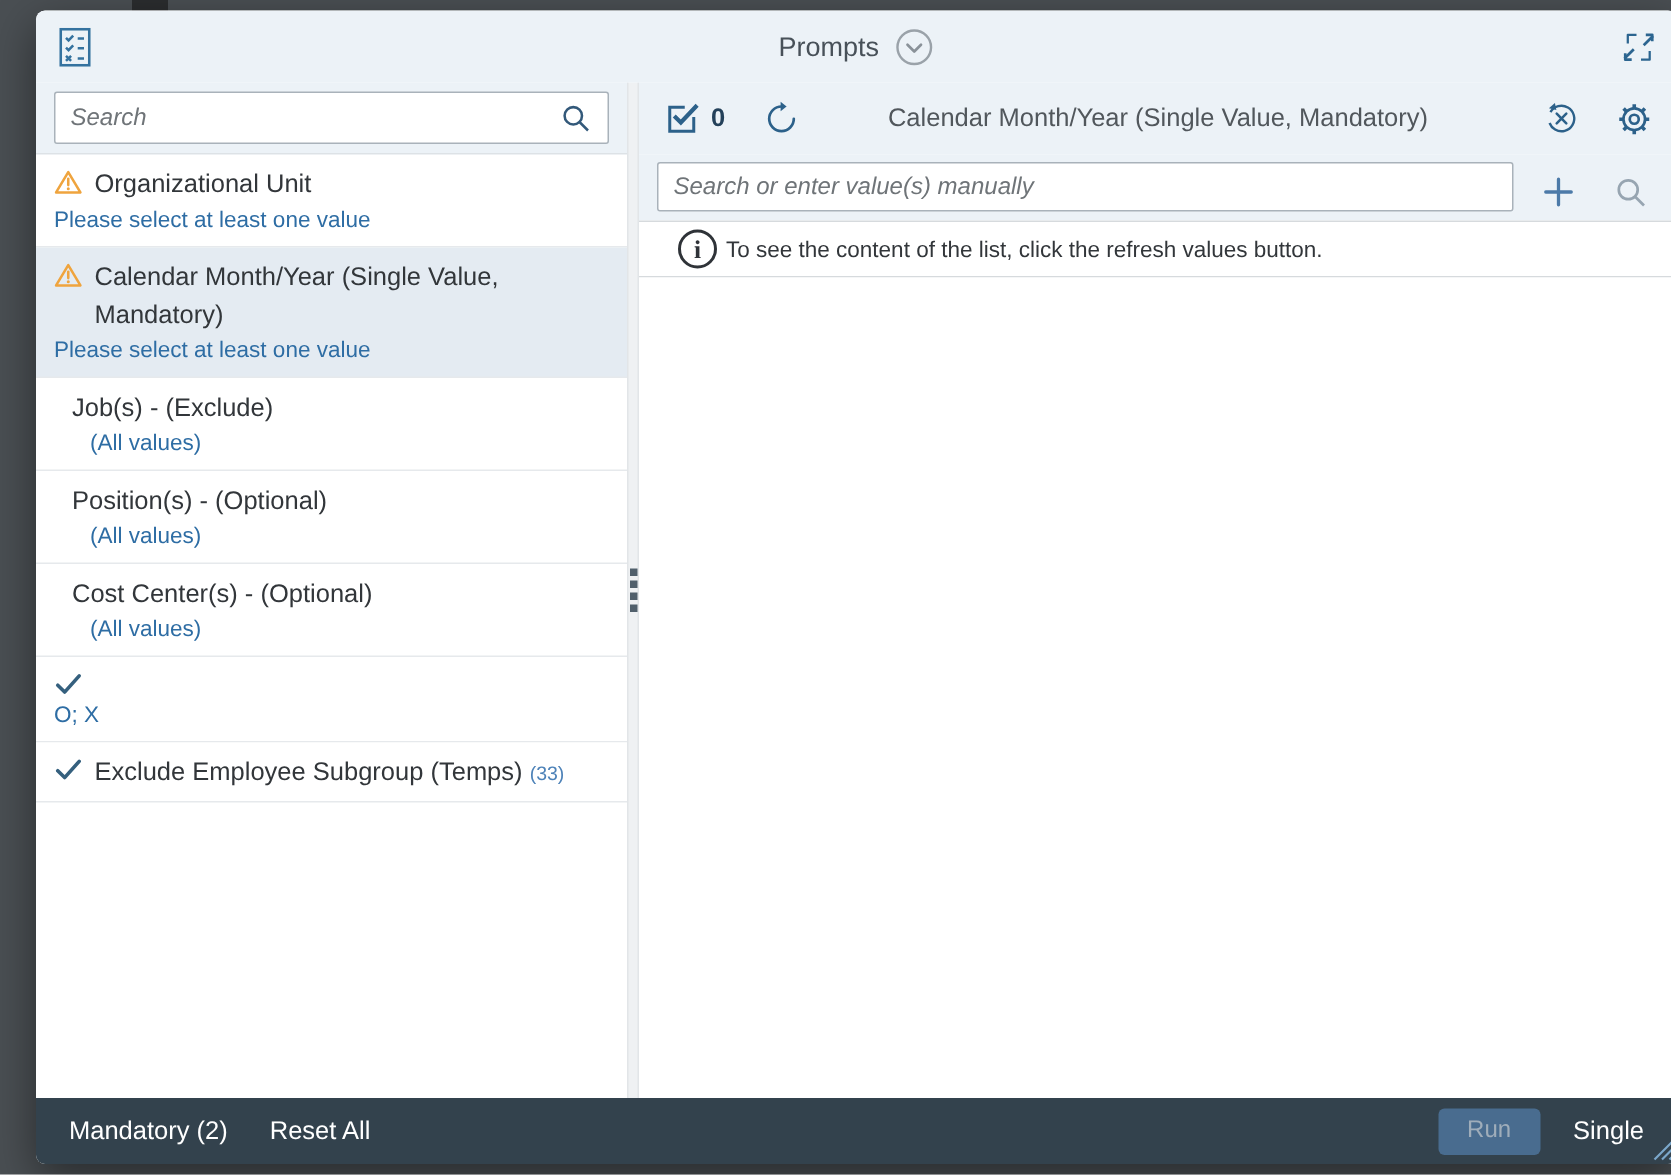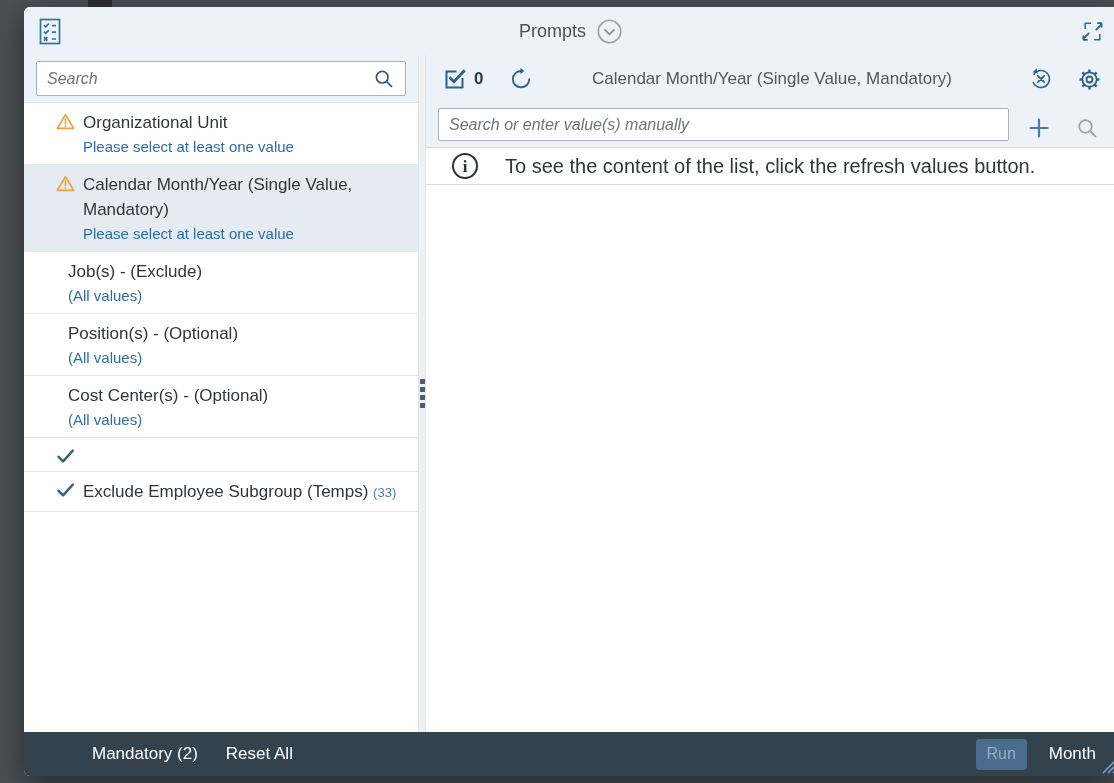--- a/index.html
+++ b/index.html
@@ -44,29 +44,29 @@
     height:35px; background:#fff; border:1px solid #a9b2ba; border-radius:2px;
     display:flex; align-items:center; padding:0 10px;
   }
   .search-box input {
     flex:1; border:none; outline:none; font-size:16px; font-family:Liberation Sans, sans-serif;
     color:#32363a; background:transparent;
   }
   .search-box input::placeholder { font-style:italic; color:#6f7478; }
   .lp-list { flex:1 1 auto; overflow:hidden; }
 
-  .p-item { padding:7px 8px 6px 32px; border-bottom:1px solid #e6e9ec; cursor:pointer; background:#fff; }
+  .p-item { padding:7px 8px 6px 12px; border-bottom:1px solid #e6e9ec; cursor:pointer; background:#fff; }
   .p-item.selected { background:#e4ebf2; }
   .p-row { display:flex; align-items:flex-start; }
   .p-icon { width:27px; flex:0 0 27px; padding-top:3px; }
   .p-item.no-icon .p-icon { width:12px; flex:0 0 12px; }
   .p-title { font-size:17px; line-height:25px; color:#32363a; }
   .p-count { font-size:13px; color:#4d82b8; }
-  .p-sub { font-size:15px; line-height:22px; color:#2e6da4; margin-left:27px; margin-top:1px; }
-  .p-item.no-icon .p-sub { margin-left:12px; }
+  .p-sub { font-size:15px; line-height:22px; color:#2e6da4; margin-top:1px; }
+  .p-item.no-icon .p-sub { margin-left:24px; }
 
   
   .split {
     width:8px; flex:0 0 8px; background:#eff1f3;
     border-left:1px solid #e2e5e8; border-right:1px solid #e2e5e8;
     display:flex; flex-direction:column; align-items:center; justify-content:center; gap:3px;
     cursor:col-resize;
   }
   .split i { width:5px; height:5px; background:#51606c; display:block; }
 
@@ -103,33 +103,33 @@
     height:38px; flex:0 0 38px; background:#fff;
     border-top:1px solid #d6dadd; border-bottom:1px solid #d6dadd;
     display:flex; align-items:center; padding-left:26px;
   }
   .info-circle {
     width:26px; height:26px; border:2px solid #2f3338; border-radius:50%;
     display:flex; align-items:center; justify-content:center; flex:0 0 26px;
     font-family:"Liberation Serif", serif; font-size:17px; font-weight:bold; color:#2f3338;
     line-height:1;
   }
-  .info-text { font-size:20px; color:#32363a; margin-left:27px; }
+  .info-text { font-size:15px; color:#32363a; margin-left:6px; }
   .rp-content { flex:1 1 auto; background:#fff; }
 
   
   .ftr {
     height:44px; flex:0 0 44px; background:#33424d;
     display:flex; align-items:center; padding:0 16px 0 22px; color:#fff;
   }
-  .ftr-mandatory { font-size:17px;margin-left:46px; }
+  .ftr-mandatory { font-size:17px; }
   .ftr-reset { font-size:17px; margin-left:28px; cursor:pointer; }
   .ftr-spacer { flex:1; }
   .btn-run {
-    width:51px; height:31px; background:#496c8f; border:none; border-radius:4px;
+    width:68px; height:31px; background:#496c8f; border:none; border-radius:4px;
     color:#9fadba; font-size:16px; font-family:"Liberation Sans",sans-serif; cursor:default;
   }
   .btn-cancel {
     background:none; border:none; color:#fff; font-size:17px; margin-left:16px;
     font-family:"Liberation Sans",sans-serif; cursor:pointer; padding:4px 6px;
   }
   .grip { position:absolute; right:2px; bottom:2px; }
 
   svg { display:block; }
 </style>
@@ -243,20 +243,21 @@
         </div>
 
         <div class="p-item">
           <div class="p-row">
             <span class="p-icon">
               <svg width="19" height="17" viewBox="0 0 19 17" fill="none">
                 <path d="M2.5 8.8 l4.6 4.6 L16.8 2.6" stroke="#35607e" stroke-width="2.4" stroke-linecap="round" stroke-linejoin="round"></path>
               </svg>
             </span>
           </div>
+          <div class="p-sub">O; X</div>
         </div>
 
         <div class="p-item">
           <div class="p-row">
             <span class="p-icon">
               <svg width="19" height="17" viewBox="0 0 19 17" fill="none">
                 <path d="M2.5 8.8 l4.6 4.6 L16.8 2.6" stroke="#35607e" stroke-width="2.4" stroke-linecap="round" stroke-linejoin="round"></path>
               </svg>
             </span>
             <span class="p-title"><span>Exclude Employee Subgroup (Temps)</span> <span class="p-count">(33)</span></span>
@@ -336,21 +337,21 @@
       <div class="rp-content"></div>
 
     </div>
   </div>
 
   <div class="ftr">
     <span class="ftr-mandatory">Mandatory (2)</span>
     <span class="ftr-reset">Reset All</span>
     <span class="ftr-spacer"></span>
     <button class="btn-run">Run</button>
-    <button class="btn-cancel">Month</button>
+    <button class="btn-cancel">Single</button>
   </div>
 
   <span class="grip">
     <svg width="15" height="15" viewBox="0 0 15 15" stroke="#7ba7cb" stroke-width="1.5">
       <path d="M14 2 L2 14 M14 7 L7 14 M14 12 L12 14"></path>
     </svg>
   </span>
 
 </div>
 

